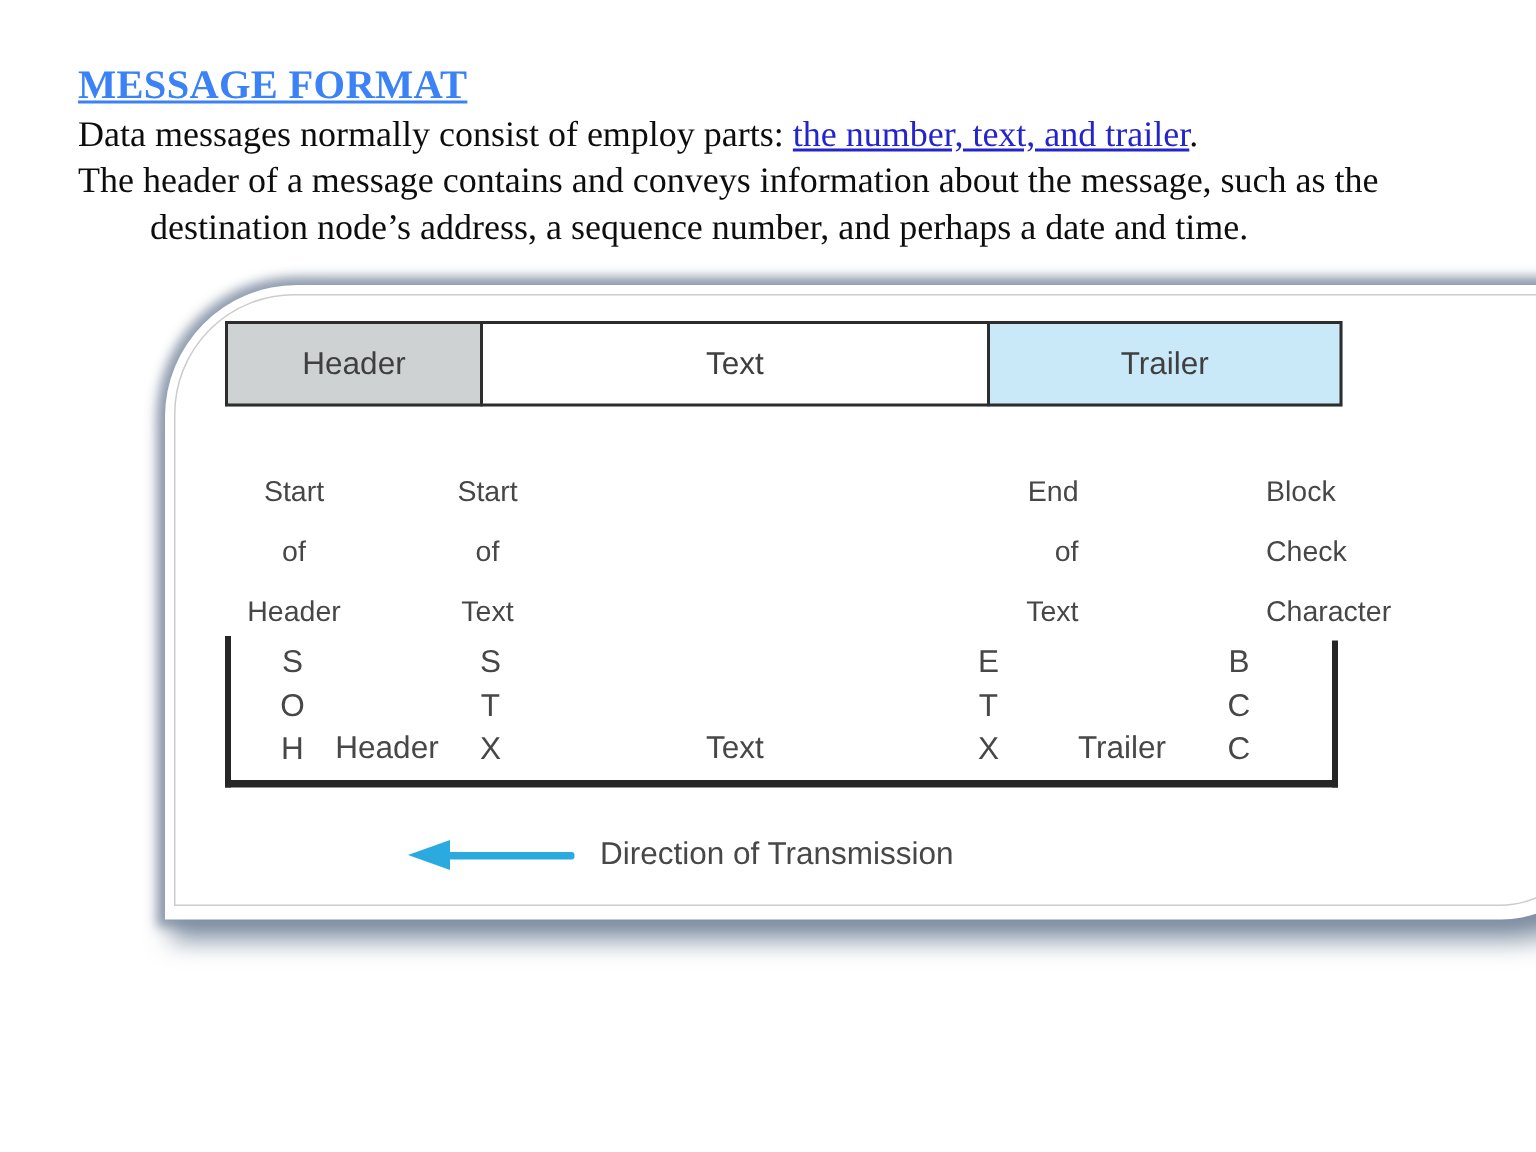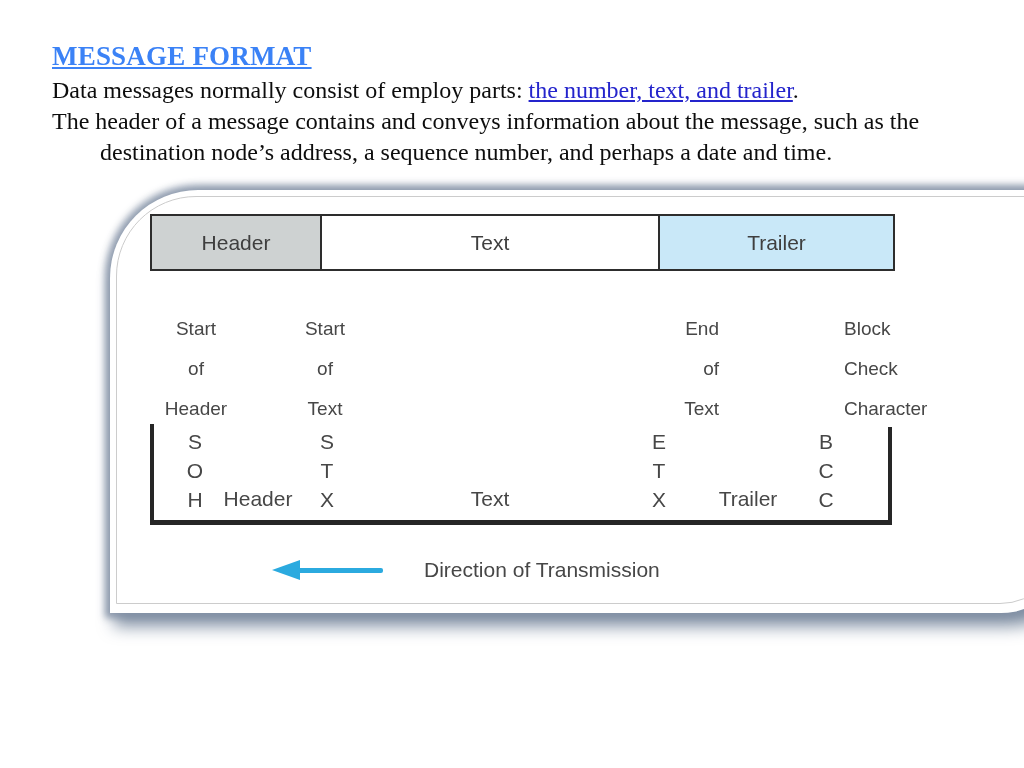--- a/index.html
+++ b/index.html
@@ -138,21 +138,20 @@
     left: 187px; top: 378px;
     width: 86px; height: 5px;
     background: #2BAADF;
     border-radius: 2px;
   }
   .direction-label {
     position: absolute;
     left: 290px; top: 368px;
     font-size: 21px;
     color: #474747;
-    margin-left: 24px;
   }
 
   
   .caption {
     position: absolute;
     left: 52px; top: 663px;
     width: 935px;
     font-family: "Liberation Sans", sans-serif;
     font-size: 25px;
     line-height: 31px;

